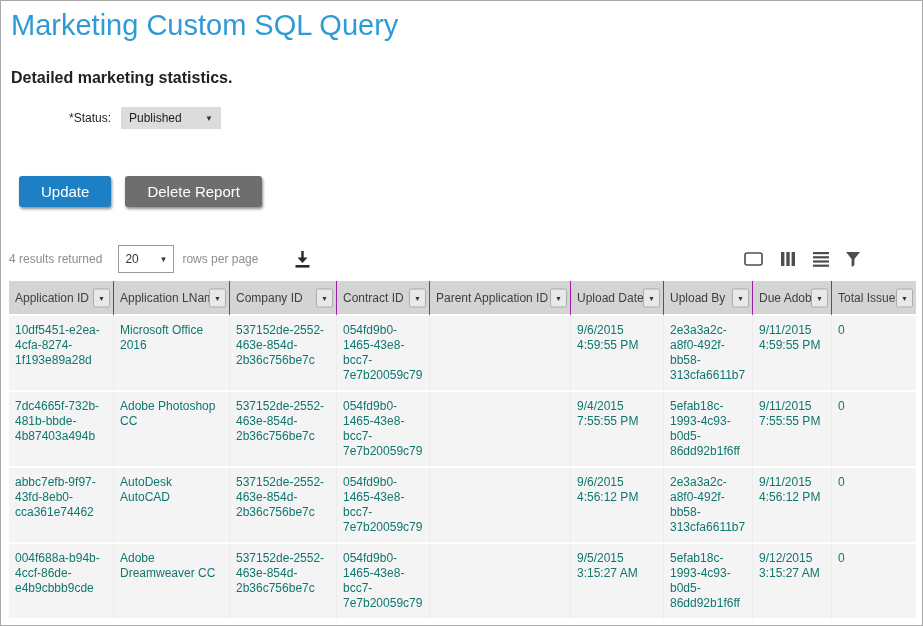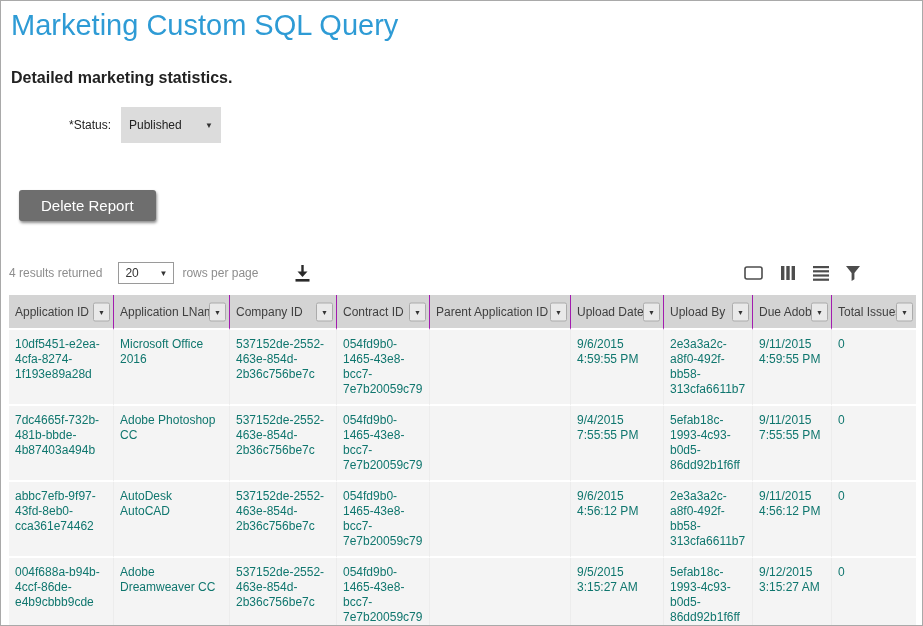--- a/index.html
+++ b/index.html
@@ -7,35 +7,35 @@
   .page{
     box-sizing:border-box;width:923px;height:626px;
     border:1px solid #a9a9a9;box-shadow:3px 3px 7px rgba(0,0,0,.45);
     padding:6px 8px 0 8px;overflow:hidden;background:#fff;position:relative;
   }
   .title{font-size:29px;line-height:36px;font-weight:normal;color:#2e9bd5;margin:0 0 0 2px;}
   .subtitle{font-size:16px;color:#222;margin:26px 0 0 2px;font-weight:bold;}
   .status-row{margin-top:20px;display:flex;align-items:center;}
   .status-label{width:102px;text-align:right;font-size:12px;color:#222;padding-right:10px;}
   .status-select{
-    width:100px;height:36px;background:#dcdcdc;display:flex;align-items:center;
+    width:100px;height:22px;background:#dcdcdc;display:flex;align-items:center;
     justify-content:space-between;padding:0 8px;font-size:12px;color:#222;cursor:pointer;box-sizing:border-box;
   }
   .status-select .caret{font-size:8px;color:#333;}
   .btn-row{margin-top:47px;display:flex;gap:14px;margin-left:10px;}
   .btn{
     height:31px;padding:0 22px;font-size:15px;color:#fff;border:none;border-radius:3px;
     box-shadow:1px 2px 3px rgba(0,0,0,.45);cursor:pointer;font-family:"Liberation Sans",sans-serif;
   }
   .btn-update{background:#1d80c4;}
   .btn-delete{background:#6e6e6e;}
   .grid-toolbar{margin-top:40px;display:flex;align-items:center;font-size:12px;color:#8d8d8d;height:24px;}
   .results-text{margin-right:16px;}
   .pagesize-select{
-    width:56px;height:22px;background:#fff;border:1px solid #9a9a9a;display:flex;align-items:center;
+    width:56px;height:28px;background:#fff;border:1px solid #9a9a9a;display:flex;align-items:center;
     justify-content:space-between;padding:0 6px;color:#333;cursor:pointer;box-sizing:border-box;margin-right:8px;
   }
   .pagesize-select .caret{font-size:8px;color:#333;}
   .rows-label{margin-right:34px;}
   .tool-icon{display:inline-flex;align-items:center;justify-content:center;cursor:pointer;}
   .right-icons{margin-left:auto;margin-right:52px;display:flex;gap:13px;align-items:center;}
   table.grid{margin-top:10px;border-collapse:separate;border-spacing:0;table-layout:fixed;width:907px;font-size:12px;}
   table.grid th{
     background:#d4d4d4;color:#3f3f3f;font-weight:normal;text-align:left;height:35px;
     padding:0 18px 0 6px;position:relative;border-right:1px solid #a21caf;border-bottom:2px solid #fff;
@@ -70,20 +70,21 @@
 
   <div class="status-row">
     <div class="status-label">*Status:</div>
     <div class="status-select">
       <span>Published</span>
       <span class="caret">▼</span>
     </div>
   </div>
 
   <div class="btn-row">
+    <button class="btn btn-update">Update</button>
     <button class="btn btn-delete">Delete Report</button>
   </div>
 
   <div class="grid-toolbar">
     <span class="results-text">4 results returned</span>
     <div class="pagesize-select">
       <span>20</span>
       <span class="caret">▼</span>
     </div>
     <span class="rows-label">rows per page</span>

